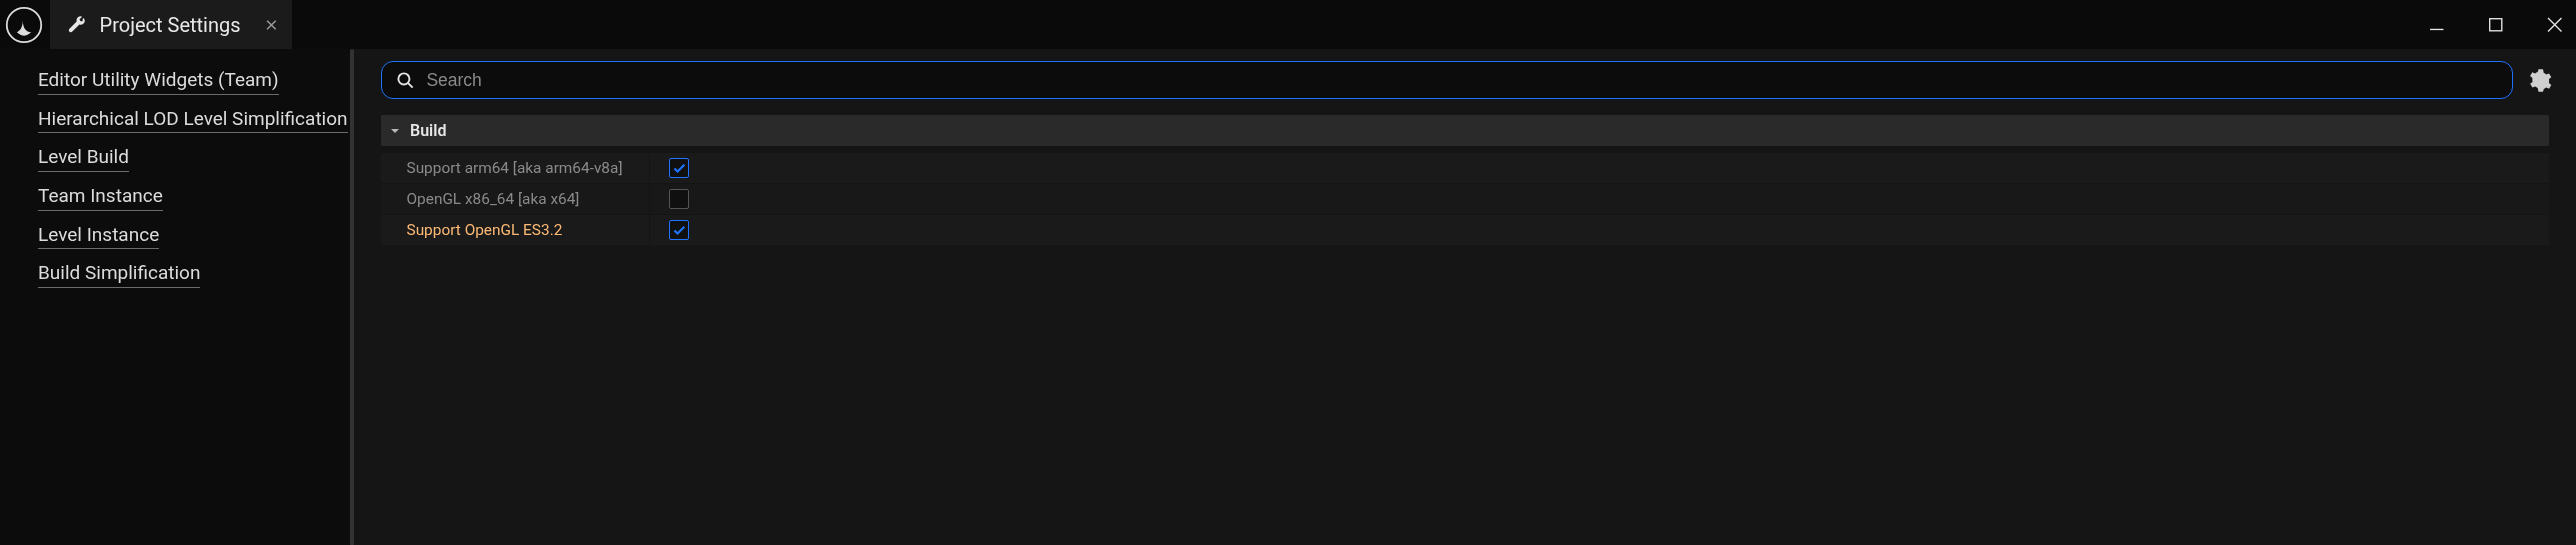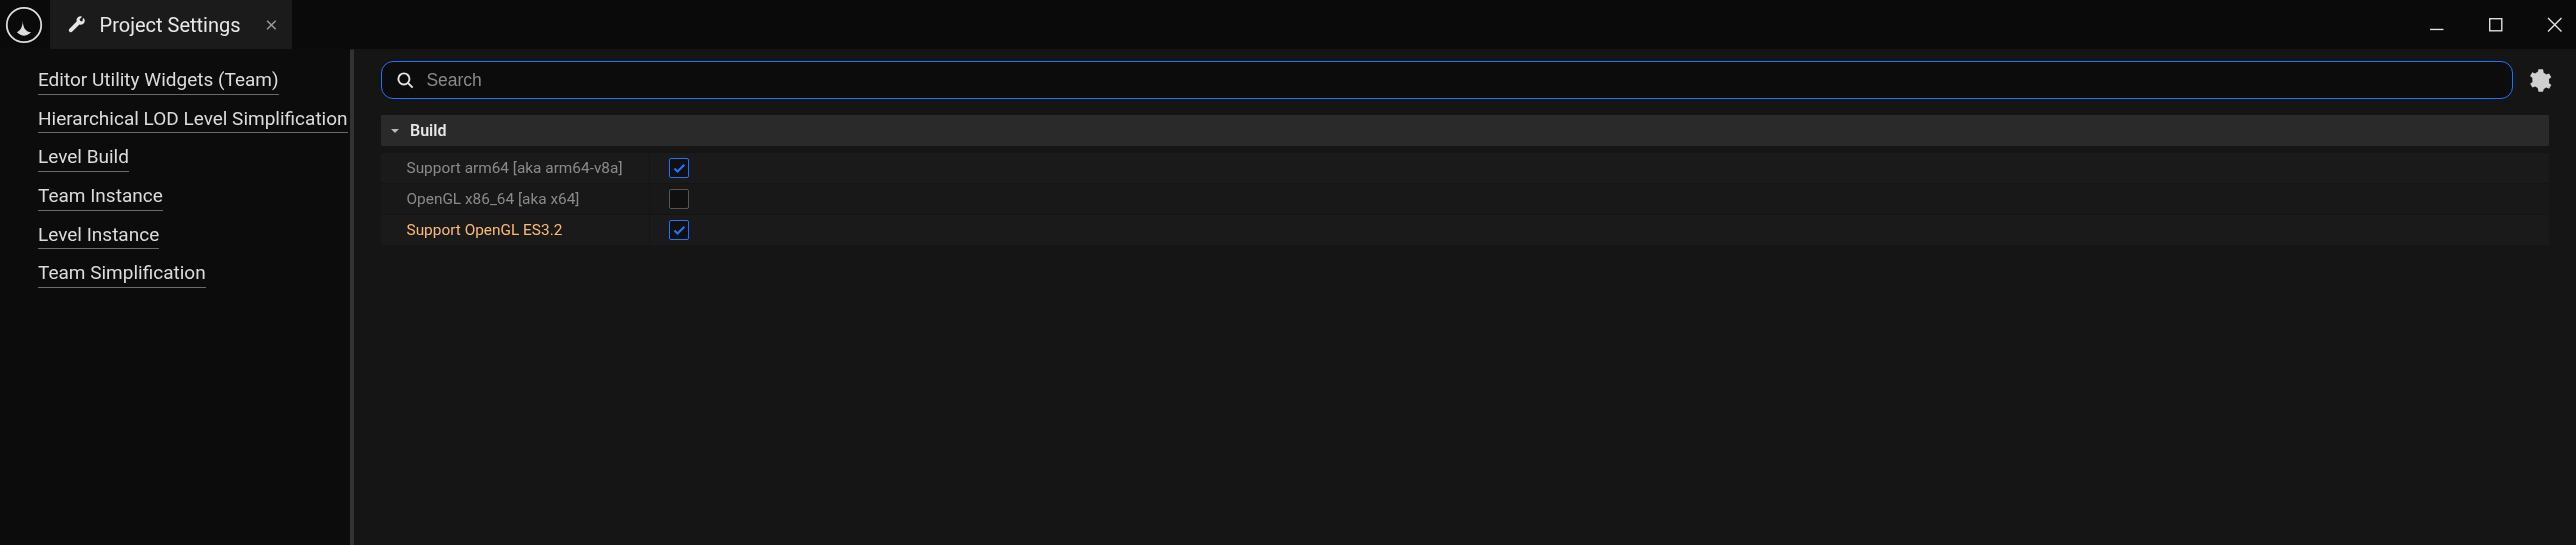--- a/index.html
+++ b/index.html
@@ -101,21 +101,21 @@
 </div>
 
 <div class="main">
 
   <div class="side">
     <div class="navitem">Editor Utility Widgets (Team)</div><br>
     <div class="navitem">Hierarchical LOD Level Simplification</div><br>
     <div class="navitem">Level Build</div><br>
     <div class="navitem">Team Instance</div><br>
     <div class="navitem">Level Instance</div><br>
-    <div class="navitem">Team Simplification</div>
+    <div class="navitem">Build Simplification</div>
   </div>
 
   <div class="content">
 
     <div class="searchrow">
       <div class="searchbox">
         <svg viewBox="0 0 24 24" fill="none" stroke="currentColor" stroke-width="2.4">
             <circle cx="10" cy="10" r="7"></circle>
             <path d="M21 21l-6-6"></path>
           </svg>

